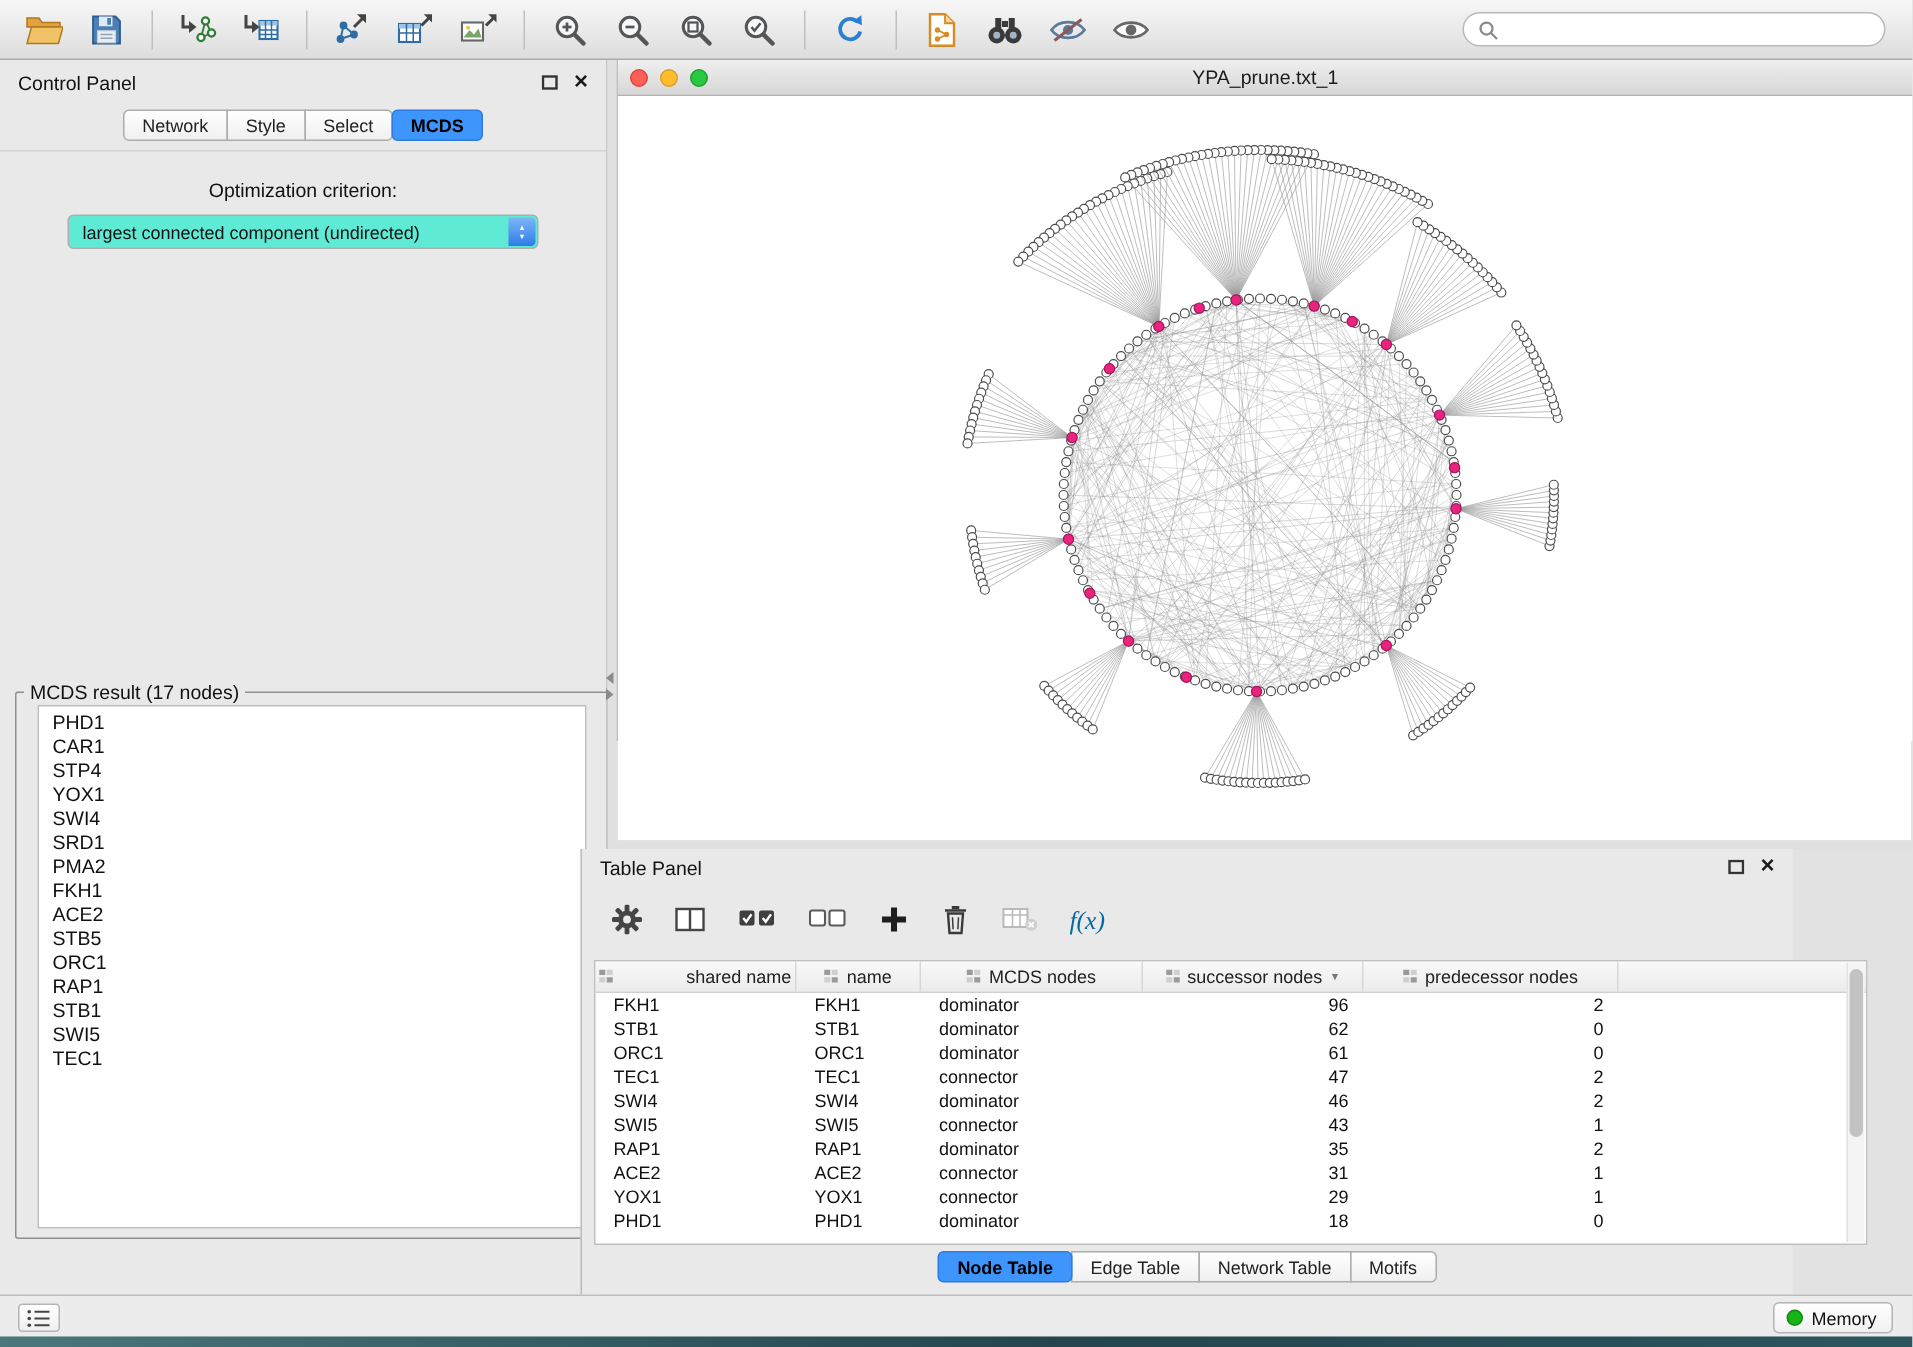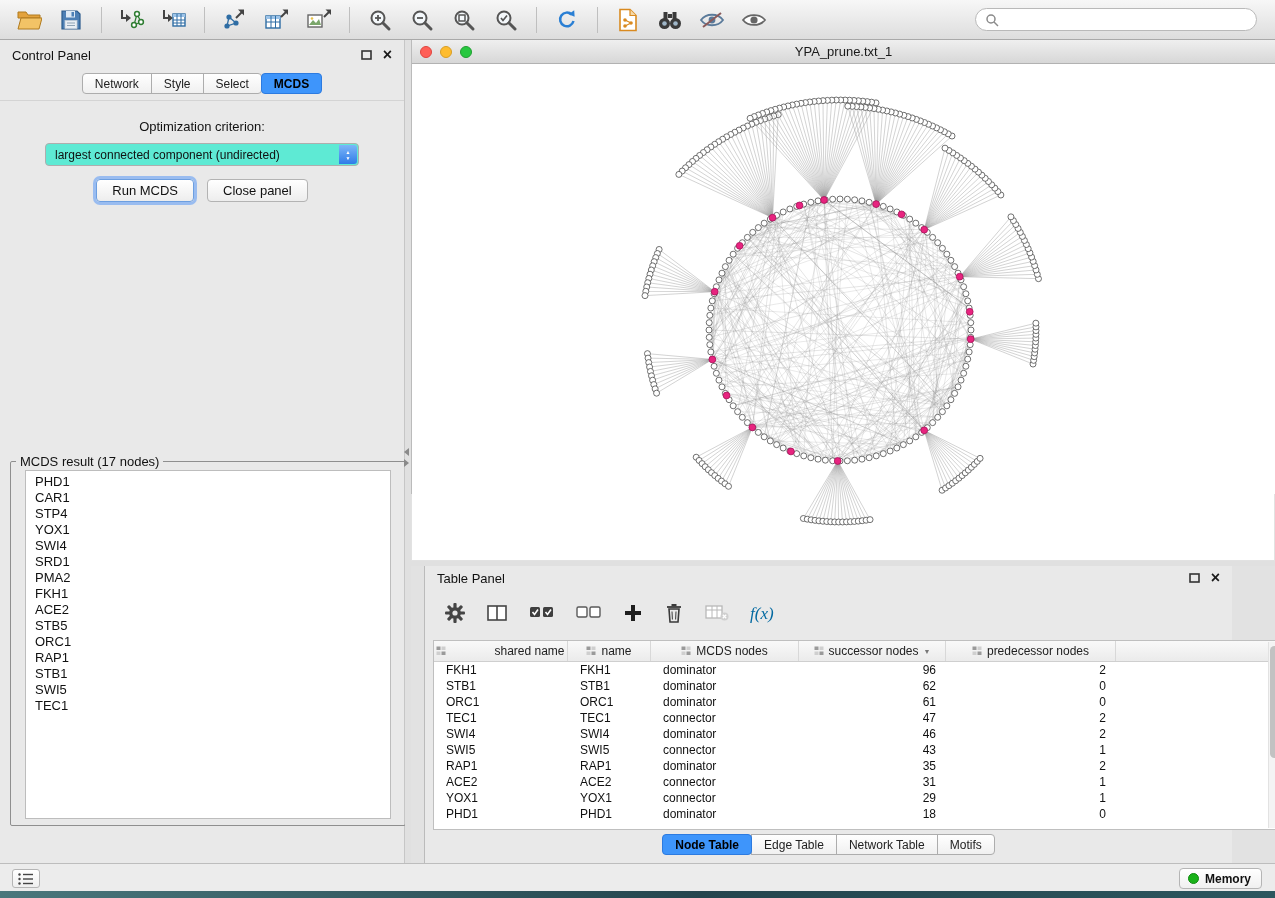--- a/index.html
+++ b/index.html
@@ -46,40 +46,40 @@
   .net-titlebar{height:24px;background:linear-gradient(#efefef,#d7d7d7);border-bottom:1px solid #b2b2b2;position:relative;display:flex;align-items:center;}
   .traffic{position:absolute;left:8px;display:flex;gap:8px;}
   .light{width:12px;height:12px;border-radius:50%;}
   .light.red{background:#ff5f57;border:1px solid #e0443e;}
   .light.yellow{background:#febc2e;border:1px solid #d89e24;}
   .light.green{background:#28c840;border:1px solid #1f9e31;}
   .net-title{width:100%;text-align:center;font-size:13px;color:#1a1a1a;}
   .net-canvas{position:relative;width:862px;height:496px;background:#fff;}
 
   
-  .table-panel{position:absolute;left:424px;top:566px;width:808px;height:297px;background:#e9e9e9;border-left:1px solid #bbb;}
+  .table-panel{position:absolute;left:387px;top:566px;width:808px;height:297px;background:#e9e9e9;border-left:1px solid #bbb;}
   .tp-header{height:24px;display:flex;align-items:center;padding:0 12px;font-size:13px;}
   .tp-toolbar{height:48px;display:flex;align-items:center;gap:21px;padding:0 20px;}
   .fx{font-family:"Liberation Serif",serif;font-style:italic;color:#0369a1;font-size:17px;}
   .node-table{position:absolute;left:8px;top:74px;width:849px;height:190px;background:#fff;border:1px solid #bfbfbf;overflow:hidden;}
   .thead{display:flex;height:21px;background:linear-gradient(#f9f9f9,#ebebeb);border-bottom:1px solid #cfcfcf;}
   .th{display:flex;align-items:center;justify-content:center;gap:5px;font-size:12px;color:#222;border-right:1px solid #d8d8d8;flex:0 0 auto;}
   .caret{font-size:7px;color:#777;}
   .trow{display:flex;height:16px;align-items:center;}
   .td{font-size:12px;color:#111;padding-left:12px;white-space:nowrap;overflow:hidden;flex:0 0 auto;}
   .td.num{text-align:right;padding-right:10px;padding-left:0;}
   .w0{width:134px;gap:48px;} .w1{width:83px;} .w2{width:148px;} .w3{width:147px;} .w4{width:170px;} .w5{flex:1;border-right:none;}
   .v-scroll{position:absolute;right:1px;top:1px;width:12px;height:186px;background:#f4f4f4;border-left:1px solid #e2e2e2;}
   .v-thumb{position:absolute;left:1px;width:9px;top:4px;height:112px;background:#c2c2c2;border-radius:5px;}
   .tp-tabs{position:absolute;left:0;right:0;top:268px;display:flex;justify-content:center;}
 
   
   .status-bar{position:absolute;left:0;top:863px;width:1275px;height:28px;background:#ececec;border-top:1px solid #bdbdbd;}
   .sb-btn{position:absolute;left:12px;top:5px;width:28px;height:19px;background:linear-gradient(#fff,#efefef);border:1px solid #b5b5b5;border-radius:3px;display:flex;align-items:center;justify-content:center;}
-  .memory-btn{position:absolute;right:13px;top:4px;height:21px;padding:0 10px 0 8px;background:linear-gradient(#fff,#f0f0f0);border:1px solid #b5b5b5;border-radius:4px;display:flex;align-items:center;gap:6px;font-size:12px;font-weight:bold;}
+  .memory-btn{position:absolute;right:13px;top:4px;height:21px;padding:0 10px 0 8px;background:linear-gradient(#fff,#f0f0f0);border:1px solid #b5b5b5;border-radius:4px;display:flex;align-items:center;gap:6px;font-size:12px;}
   .memory-dot{width:11px;height:11px;border-radius:50%;background:#19b219;border:1px solid #0f8a0f;}
   .desktop-strip{position:absolute;left:0;top:891px;width:1275px;height:7px;background:linear-gradient(90deg,#4a777c,#24454e 55%,#2c565e);}
 </style>
 </head>
 <body>
 
 <div class="toolbar">
   <div class="tbtn">
     <svg width="26" height="22" viewBox="0 0 26 22">
         <path d="M2 3h8l2 3h12v3H2z" fill="#e3a23c" stroke="#b07a1e"></path>
@@ -242,24 +242,20 @@
     <div class="tab last">Select</div>
     <div class="tab selected">MCDS</div>
   </div>
   <div class="opt-label">Optimization criterion:</div>
   <div class="dropdown">
     <span>largest connected component (undirected)</span>
     <span class="stepper">
         <span>▲</span>
         <span>▼</span>
       </span>
-  </div>
-  <div class="btn-row">
-    <button class="cp-btn focused">Run MCDS</button>
-    <button class="cp-btn">Close panel</button>
   </div>
   <fieldset class="result-box">
     <legend>MCDS result (17 nodes)</legend>
     <div class="result-list">
         <div class="result-item">PHD1</div>
         <div class="result-item">CAR1</div>
         <div class="result-item">STP4</div>
         <div class="result-item">YOX1</div>
         <div class="result-item">SWI4</div>
         <div class="result-item">SRD1</div>

